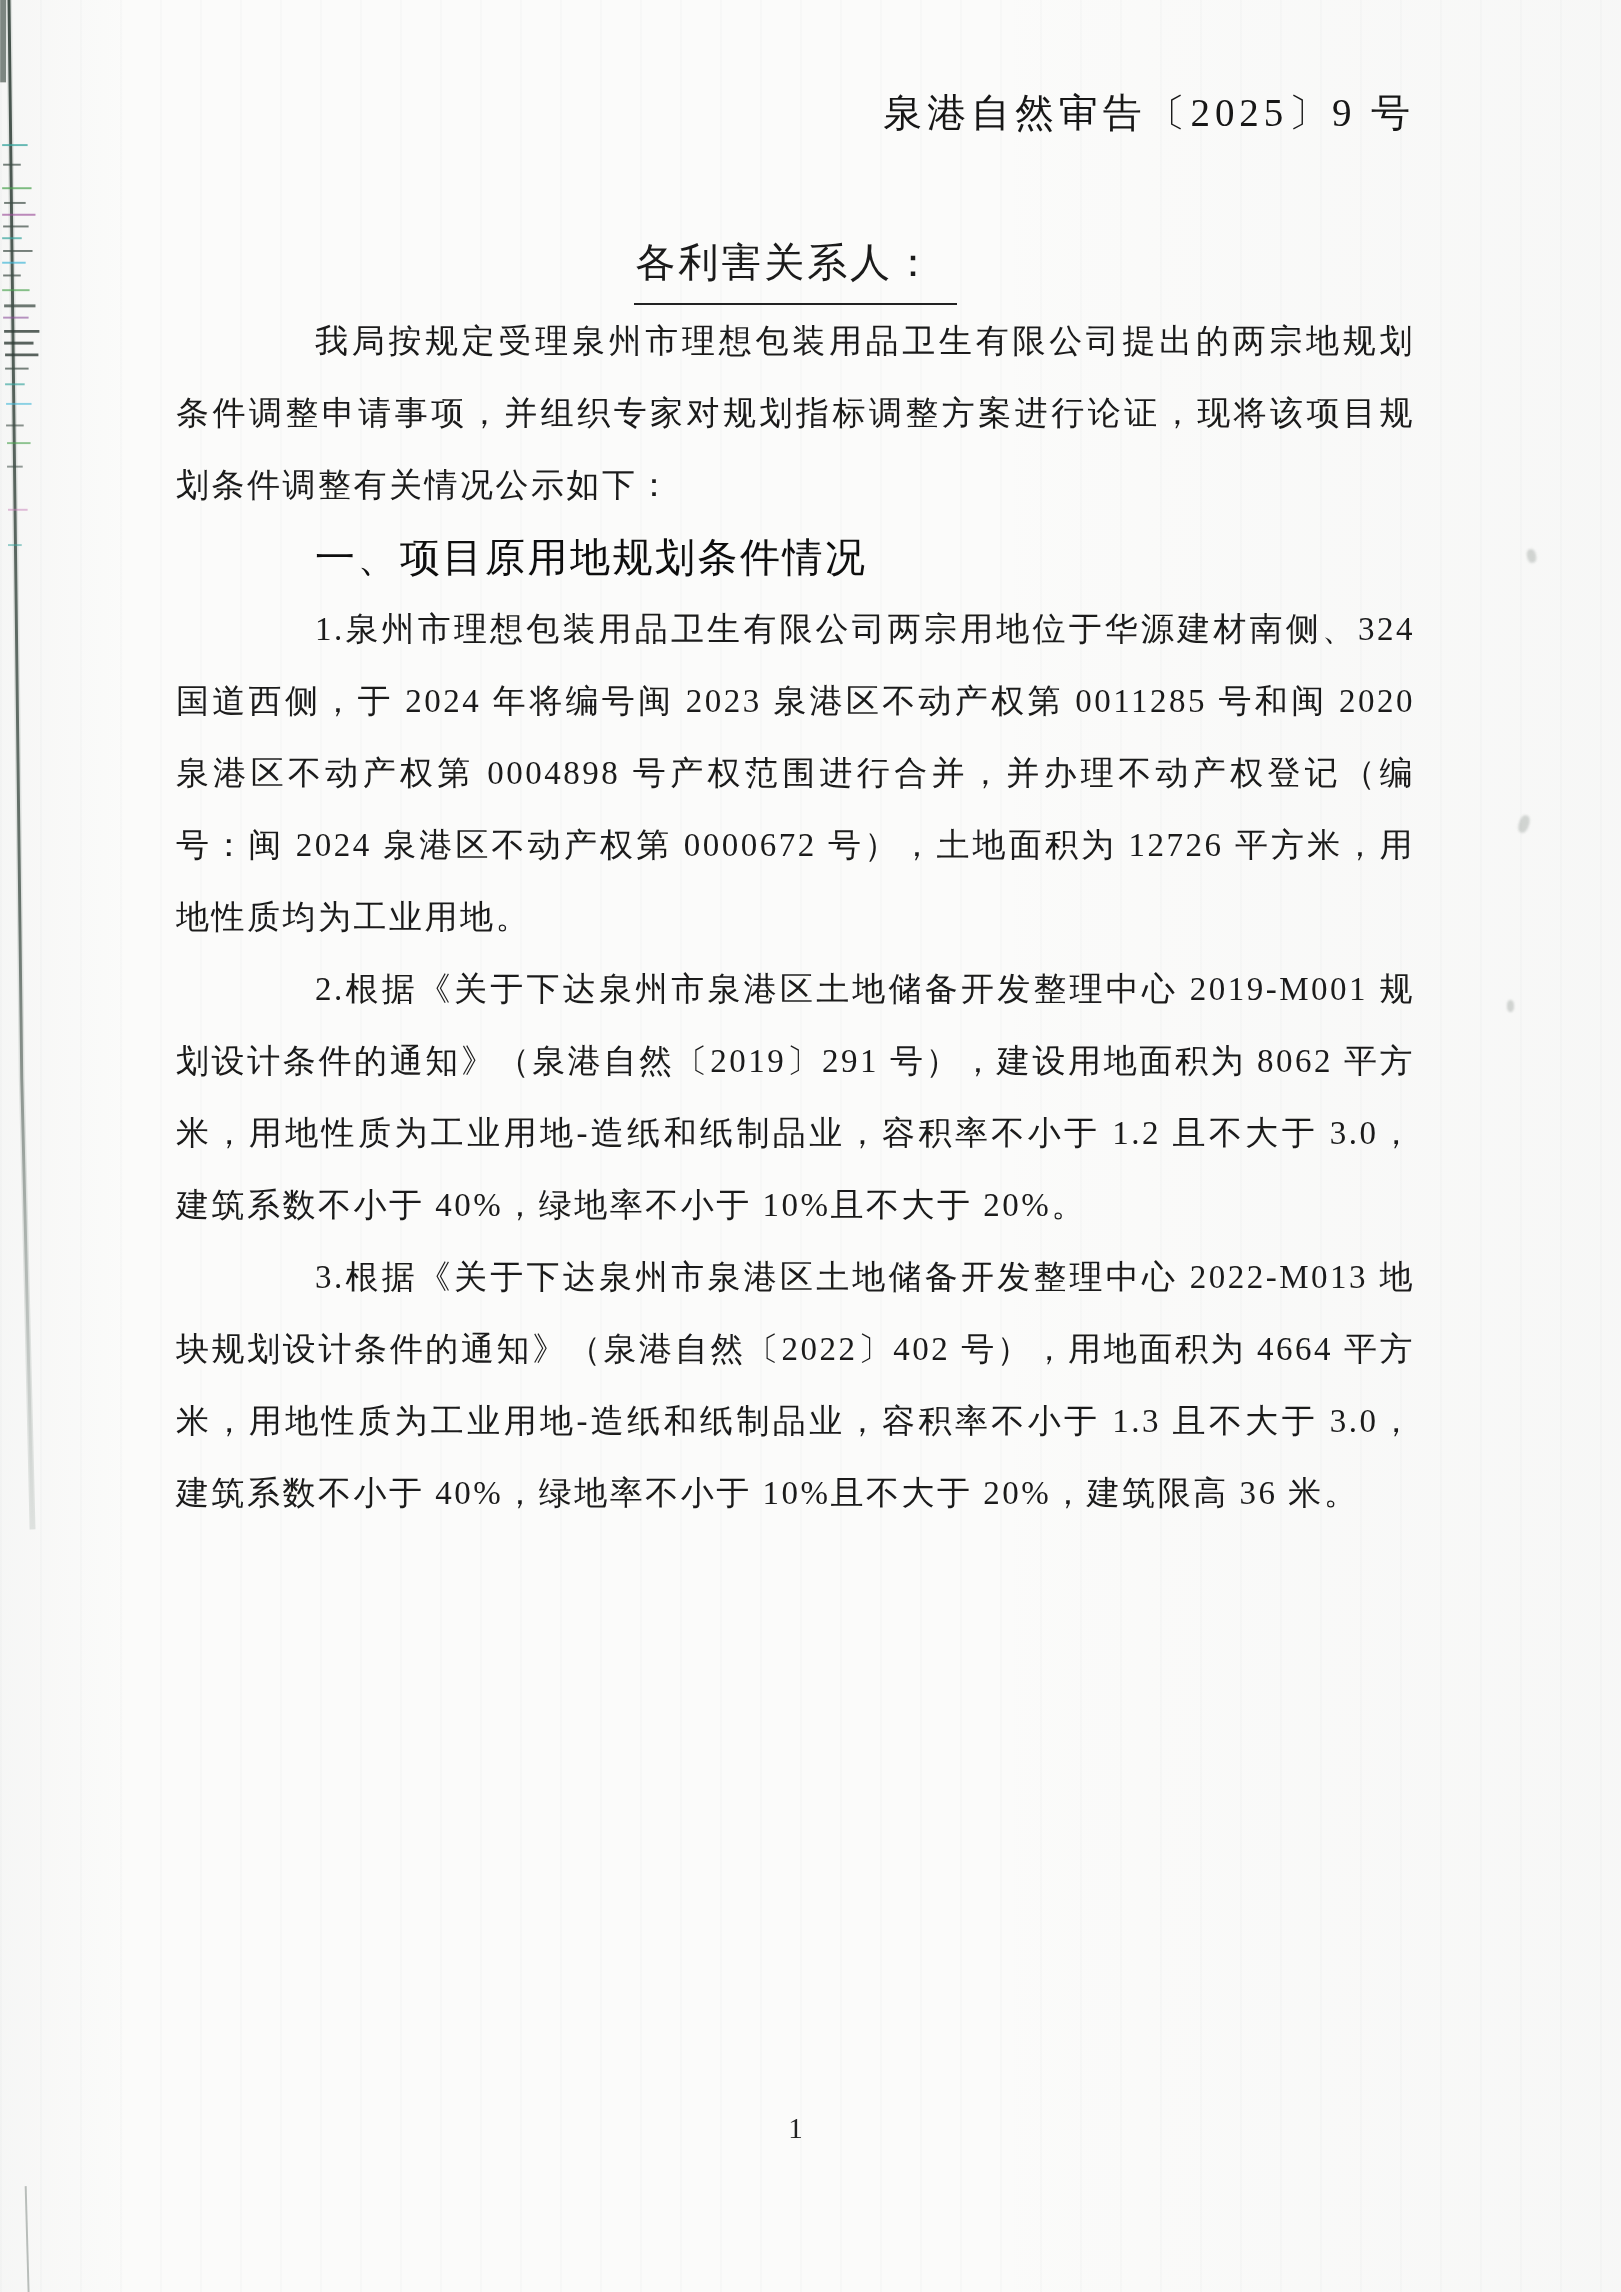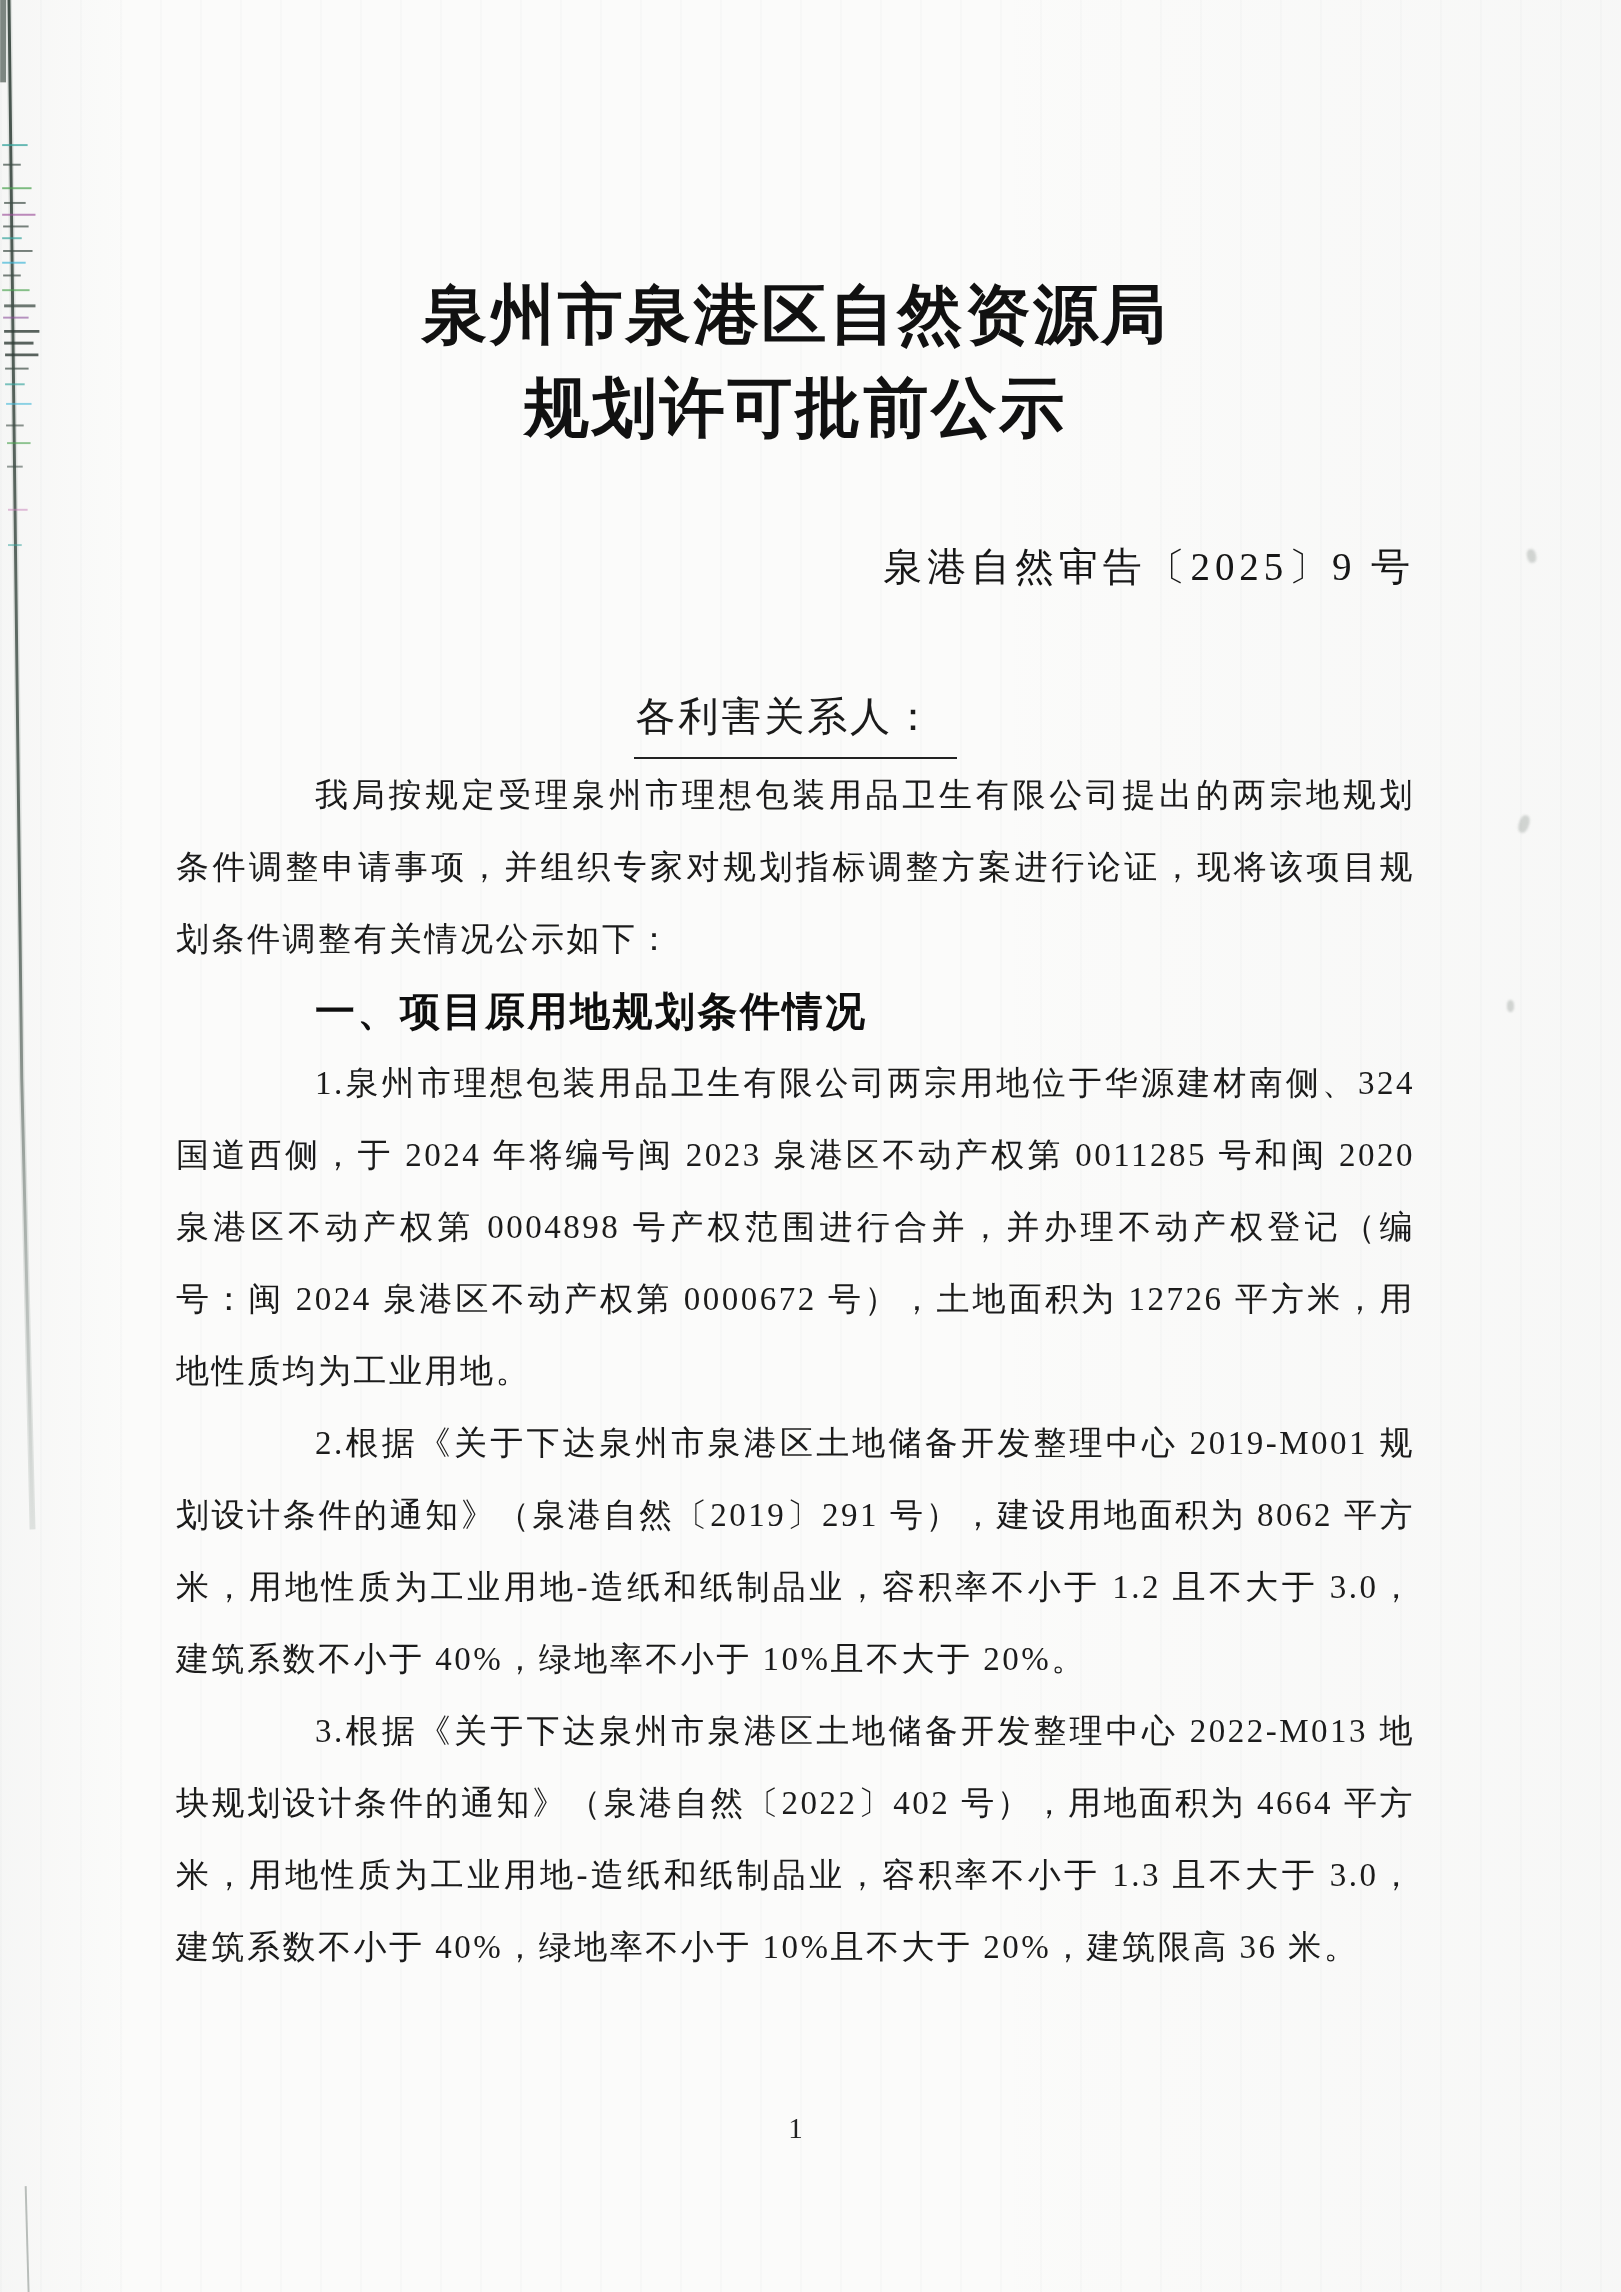--- a/index.html
+++ b/index.html
@@ -70,21 +70,21 @@
     margin: 0;
     font-size: 33px;
     line-height: 72px;
     letter-spacing: 2.5px;
     text-align: justify;
     text-indent: 139px;
     color: #1b1b1b;
   }
   .para.heading {
     font-family: "Liberation Sans", "DejaVu Sans", sans-serif;
-    font-weight: bold;
+    font-weight: normal;
     font-size: 40px;
     color: #0e0e0e;
   }
   .page-number {
     position: absolute;
     left: 176px;
     width: 1239px;
     top: 2109px;
     text-align: center;
     font-size: 29px;
@@ -134,24 +134,20 @@
     <line x1="8" y1="520" x2="28" y2="520" stroke="#c77fb8" stroke-width="2" opacity="0.5"></line>
     <line x1="8" y1="556" x2="22" y2="556" stroke="#37a59e" stroke-width="2" opacity="0.5"></line>
     <line x1="26" y1="2230" x2="29" y2="2339" stroke="#7b857f" stroke-width="2" opacity="0.5"></line>
   </svg>
 
   <div class="speck s1"></div>
   <div class="speck s2"></div>
   <div class="speck s3"></div>
 
   <main class="content">
-    <div class="title">
-      <div>泉州市泉港区自然资源局</div>
-      <div>规划许可批前公示</div>
-    </div>
 
     <div class="doc-number">泉港自然审告〔2025〕9 号</div>
 
     <div class="salutation">
       <span class="salutation-text">各利害关系人：</span>
     </div>
 
     <p class="para">我局按规定受理泉州市理想包装用品卫生有限公司提出的两宗地规划条件调整申请事项，并组织专家对规划指标调整方案进行论证，现将该项目规划条件调整有关情况公示如下：</p>
     <p class="para heading">一、项目原用地规划条件情况</p>
     <p class="para">1.泉州市理想包装用品卫生有限公司两宗用地位于华源建材南侧、324 国道西侧，于 2024 年将编号闽 2023 泉港区不动产权第 0011285 号和闽 2020 泉港区不动产权第 0004898 号产权范围进行合并，并办理不动产权登记（编号：闽 2024 泉港区不动产权第 0000672 号），土地面积为 12726 平方米，用地性质均为工业用地。</p>

